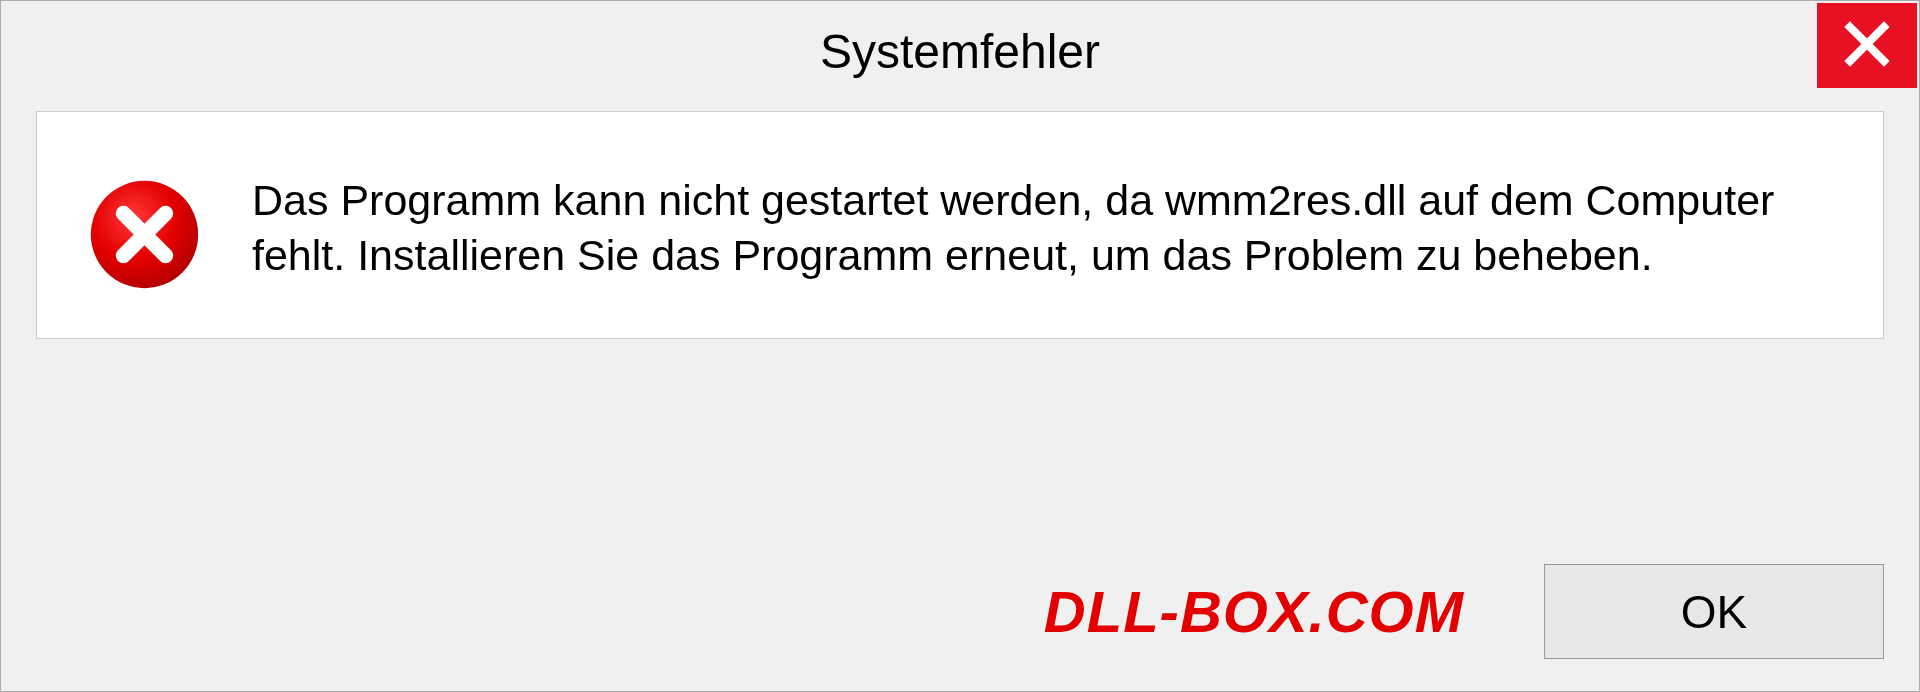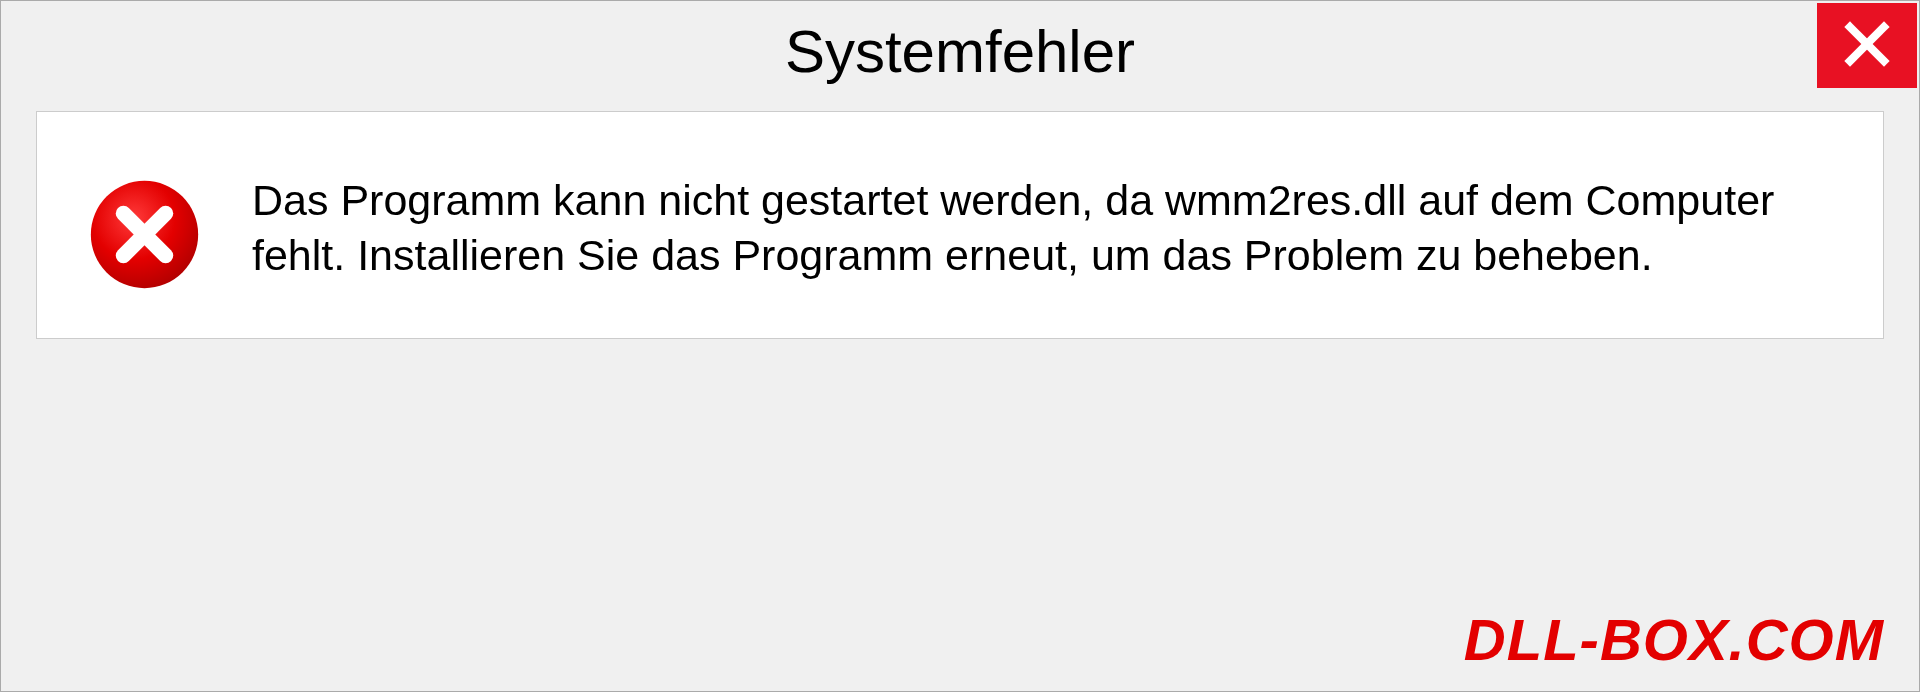--- a/index.html
+++ b/index.html
@@ -16,21 +16,21 @@
       border: 1px solid #aaa;
     }
     .titlebar {
       position: relative;
       height: 100px;
       display: flex;
       align-items: center;
       justify-content: center;
     }
     .title-text {
-      font-size: 60px;
+      font-size: 48px;
       font-weight: 400;
       color: #000;
       text-align: center;
     }
     .close-btn {
       position: absolute;
       top: 2px;
       right: 2px;
       width: 100px;
       height: 85px;
@@ -65,21 +65,21 @@
     }
     .message-text {
       font-size: 43px;
       line-height: 1.28;
       color: #000;
       flex: 1;
       padding-top: 6px;
     }
     .footer {
       position: absolute;
-      bottom: 18px;
+      bottom: 32px;
       right: 35px;
       left: 35px;
       display: flex;
       align-items: center;
       justify-content: flex-end;
       gap: 80px;
     }
     .watermark {
       font-family: Arial, sans-serif;
       font-size: 58px;
@@ -130,13 +130,14 @@
       <circle cx="60" cy="60" r="56" fill="url(#redgrad)"></circle>
       <line x1="38" y1="38" x2="82" y2="82" stroke="#ffffff" stroke-width="16" stroke-linecap="round"></line>
       <line x1="82" y1="38" x2="38" y2="82" stroke="#ffffff" stroke-width="16" stroke-linecap="round"></line>
     </svg>
   </div>
   <div class="message-text">Das Programm kann nicht gestartet werden, da wmm2res.dll auf dem Computer fehlt. Installieren Sie das Programm erneut, um das Problem zu beheben.</div>
 </div>
 
 <div class="footer">
   <div class="watermark">DLL-BOX.COM</div>
+  <button class="ok-button">OK</button>
 </div>
 
 </body></html>

